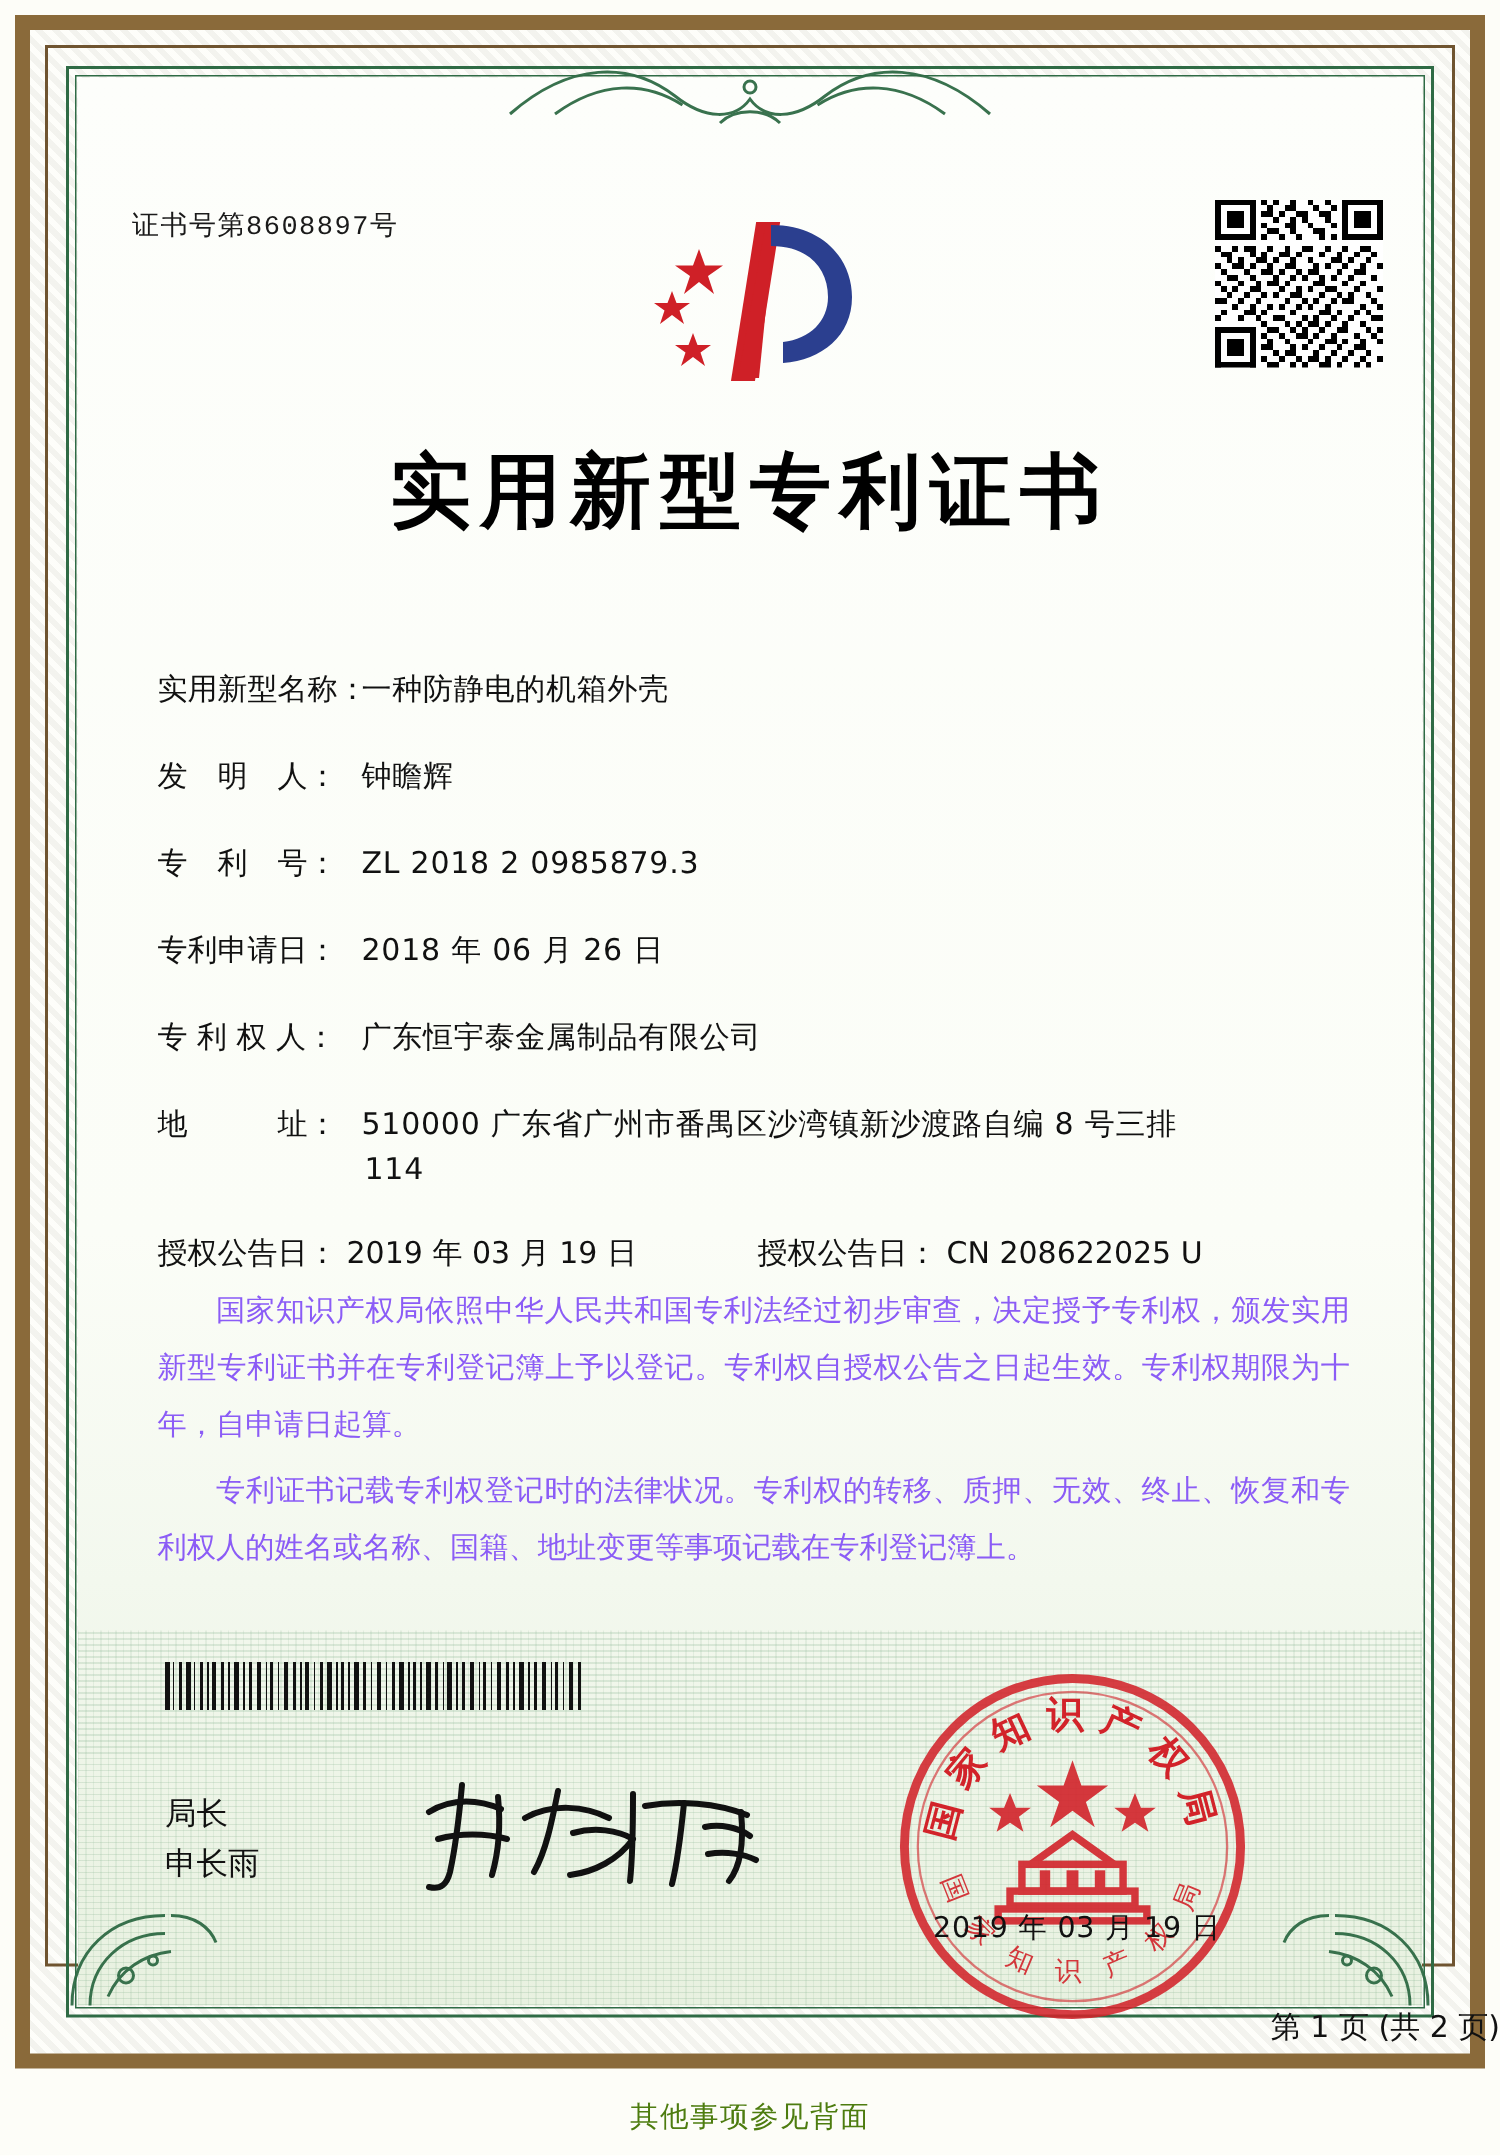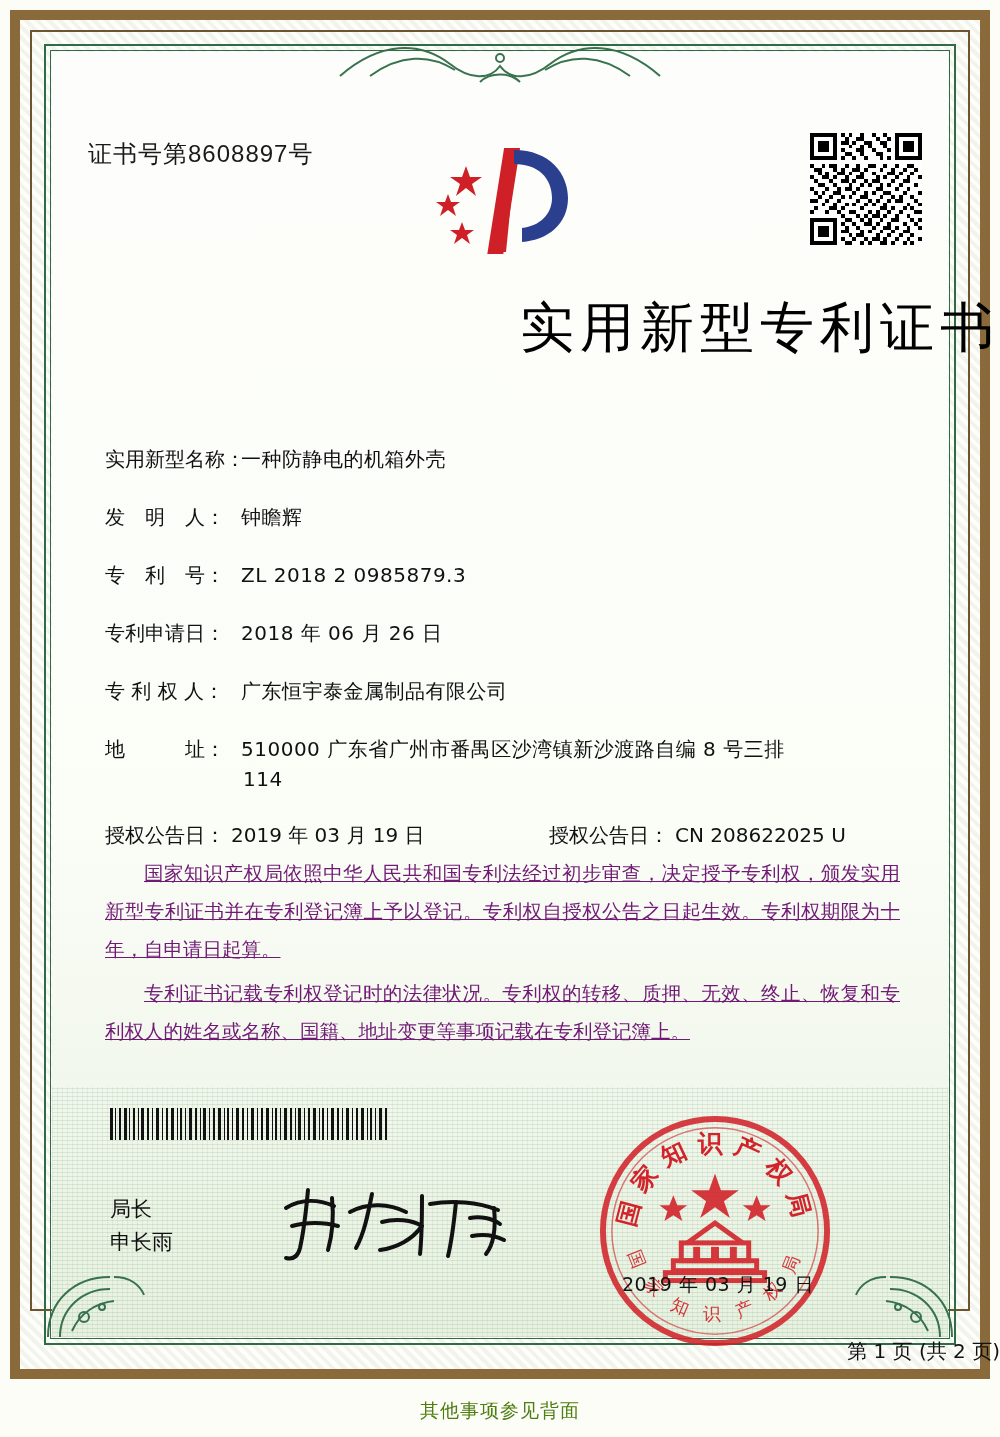--- a/index.html
+++ b/index.html
@@ -86,24 +86,24 @@
     opacity: 0.95;
   }
   .corner.tl { left: 330px; top: 36px; width: 340px; height: 56px; }
   .corner.bl { left: 44px; bottom: 96px; }
   .corner.br { right: 44px; bottom: 96px; transform: scaleX(-1); }
 
   .cert-no {
     position: absolute;
     left: 88px;
     top: 138px;
-    font-size: 24px;
+    font-size: 18px;
     letter-spacing: 1px;
     color: #1a1a1a;
-    font-family: Liberation Sans, sans-serif;
+    font-family: Liberation Mono, monospace;
   }
 
   .qr {
     position: absolute;
     right: 78px;
     top: 133px;
     width: 112px;
     height: 112px;
   }
 
@@ -114,23 +114,23 @@
     top: 136px;
     width: 180px;
     height: 130px;
   }
 
   .title {
     position: absolute;
     left: 0;
     right: 0;
     top: 292px;
-    text-align: right;
+    text-align: center;
     font-size: 54px;
-    font-weight: normal;
+    font-weight: bold;
     letter-spacing: 6px;
     color: #000;
     font-family: "DejaVu Sans", "Liberation Sans", sans-serif;
   }
 
   .fields {
     position: absolute;
     left: 105px;
     right: 100px;
     top: 418px;
@@ -156,44 +156,42 @@
   }
   .field-value .cont {
     display: block;
     margin-top: 4px;
     margin-left: 2px;
   }
   .row-two {
     display: flex;
     align-items: center;
     margin-bottom: 22px;
-    gap: 44px;
   }
   .row-two .left {
     display: flex;
     align-items: baseline;
     flex: 0 0 400px;
   }
   .row-two .right {
     display: flex;
     align-items: baseline;
   }
   .row-two .lbl2 { white-space: nowrap; margin-right: 6px; }
 
   .paras {
     position: absolute;
     left: 105px;
     right: 100px;
     top: 855px;
     font-size: 19.5px;
     line-height: 38px;
-    color: #701a75;
+    color: #8b5cf6;
     text-align: justify;
     font-family: "DejaVu Serif", "Liberation Serif", serif;
-    text-decoration: underline;
   }
   .paras p {
     margin: 0 0 6px 0;
     text-indent: 2em;
   }
 
   .barcode {
     position: absolute;
     left: 110px;
     top: 1108px;

